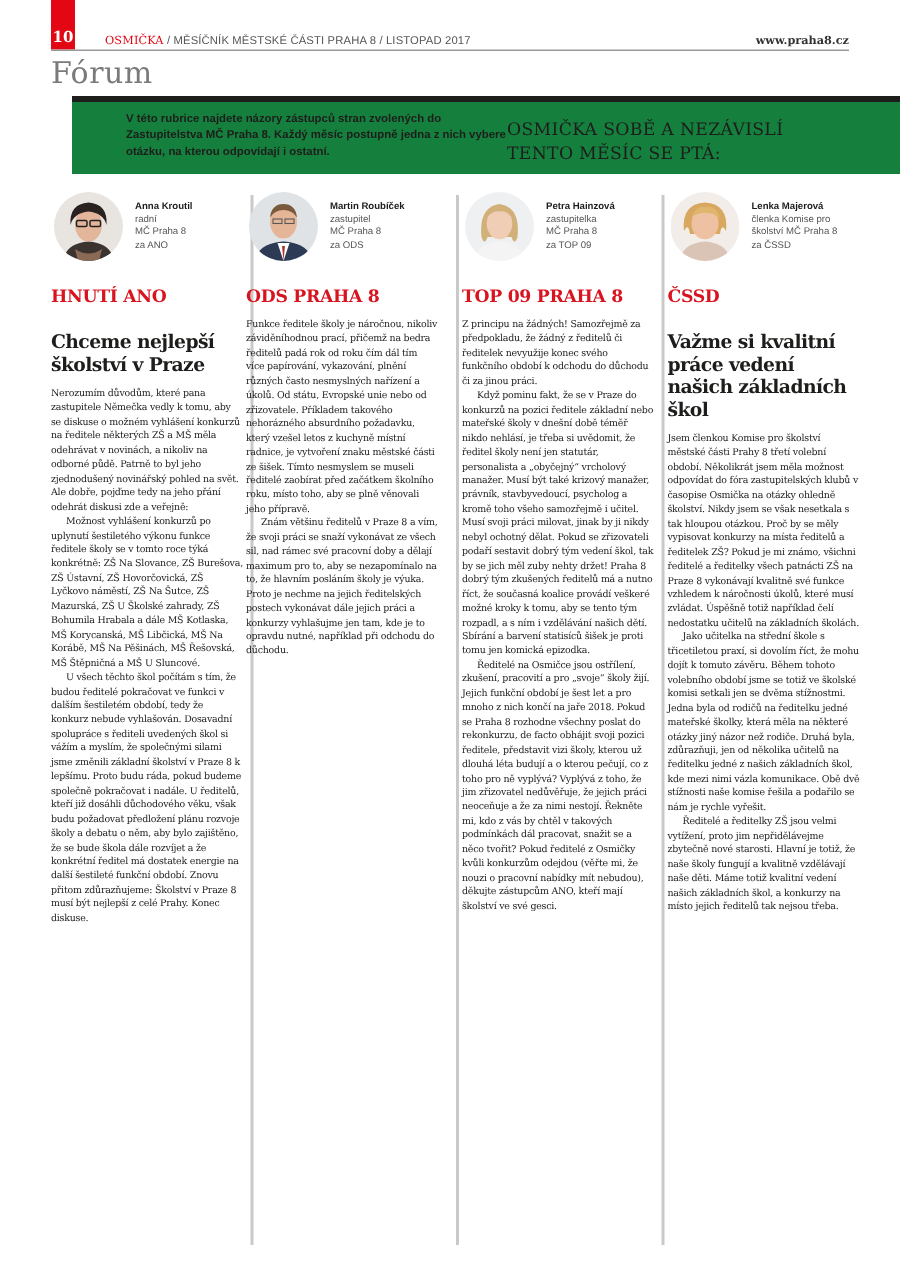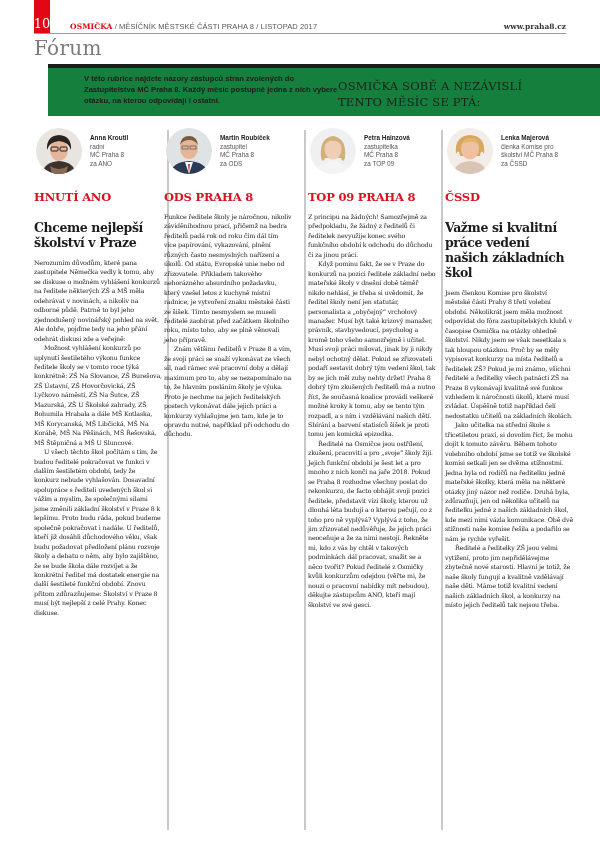--- a/index.html
+++ b/index.html
@@ -5,28 +5,28 @@
   html, body { margin: 0; padding: 0; }
   body {
     width: 600px; height: 849px; background: #ffffff; position: relative; overflow: hidden;
     font-family: "DejaVu Serif", serif; color: #1d1d1b;
   }
   .topbar {
     position: absolute; left: 0; top: 0; width: 600px; height: 33px;
   }
   .page-tab {
     position: absolute; left: 34px; top: 0; width: 16px; height: 33px; background: #e30613;
-    color: #fff; font-family: "DejaVu Serif", serif; font-weight: normal; font-size: 13px;
+    color: #fff; font-family: "DejaVu Serif", serif; font-weight: bold; font-size: 10px;
     display: flex; align-items: flex-end; justify-content: center; padding-bottom: 2px; box-sizing: border-box; text-align: center;
   }
   .header-line {
     position: absolute; left: 54px; top: 22px; font-family: "Liberation Sans", sans-serif; font-size: 7.5px; color: #555;
     letter-spacing: 0.1px;
   }
-  .header-line .brand { color: #e30613; font-weight: bold; font-family: "DejaVu Serif", serif; font-size: 7.5px; padding-left: 16px; }
+  .header-line .brand { color: #e30613; font-weight: normal; font-family: "DejaVu Serif", serif; font-size: 7.5px; padding-left: 16px; }
   .header-url {
     position: absolute; right: 34px; top: 22px; font-family: "DejaVu Serif", serif; font-weight: bold; font-size: 7.5px; color: #333;
   }
   .header-rule { position: absolute; left: 34px; right: 34px; top: 33px; height: 1px; background: #9a9a9a; }
   .section-title {
     position: absolute; left: 34px; top: 36px; font-family: "DejaVu Serif", serif; font-size: 20px; color: #7a7a7a; font-weight: normal;
     letter-spacing: 0.3px;
   }
   .intro-box {
     position: absolute; left: 0; top: 64px; width: 600px; height: 52px; background: #15803d;

